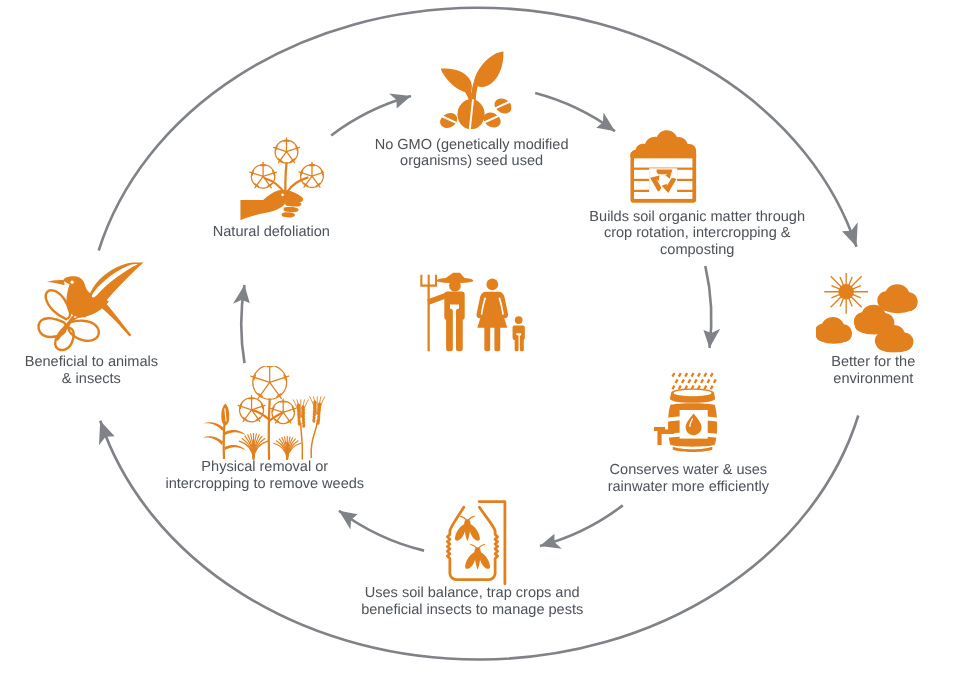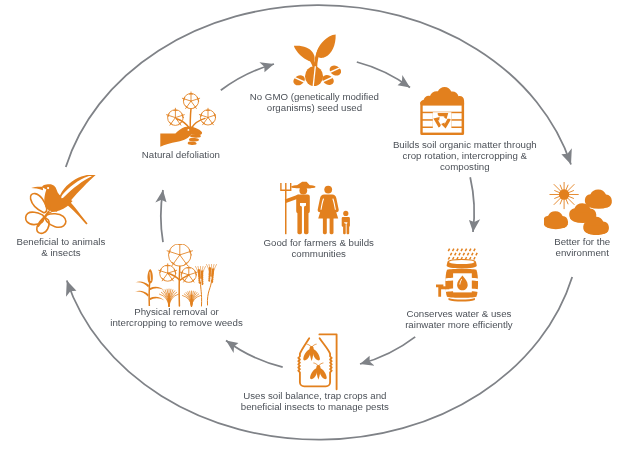--- a/index.html
+++ b/index.html
@@ -474,16 +474,14 @@
 environment</div>
   <div class="cap" style="left:0;top:308.0px;width:640px;transform:translateX(138.9px)">Conserves water &amp; uses
 rainwater more efficiently</div>
   <div class="cap" style="left:0;top:389.8px;width:632px;transform:translateX(-1.2px)">Uses soil balance, trap crops and
 beneficial insects to manage pests</div>
   <div class="cap" style="left:0;top:305.8px;width:640px;transform:translateX(-143.5px)">Physical removal or
 intercropping to remove weeds</div>
   <div class="cap" style="left:0;top:236.4px;width:640px;transform:translateX(-259.1px)">Beneficial to animals
 &amp; insects</div>
   <div class="cap" style="left:0;top:149.0px;width:640px;transform:translateX(-139.1px)">Natural defoliation</div>
-  <div class="cap" style="left:0;top:236.8px;width:640px;transform:translateX(-1.3px)">Good for farmers &amp; builds
-communities</div>
 
 </div>
 
 </body></html>

